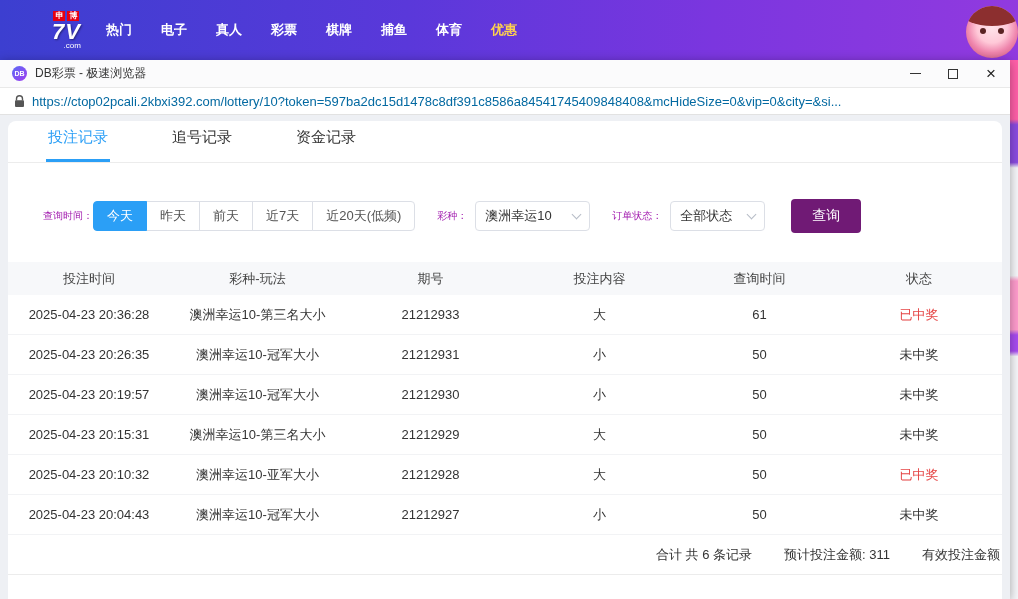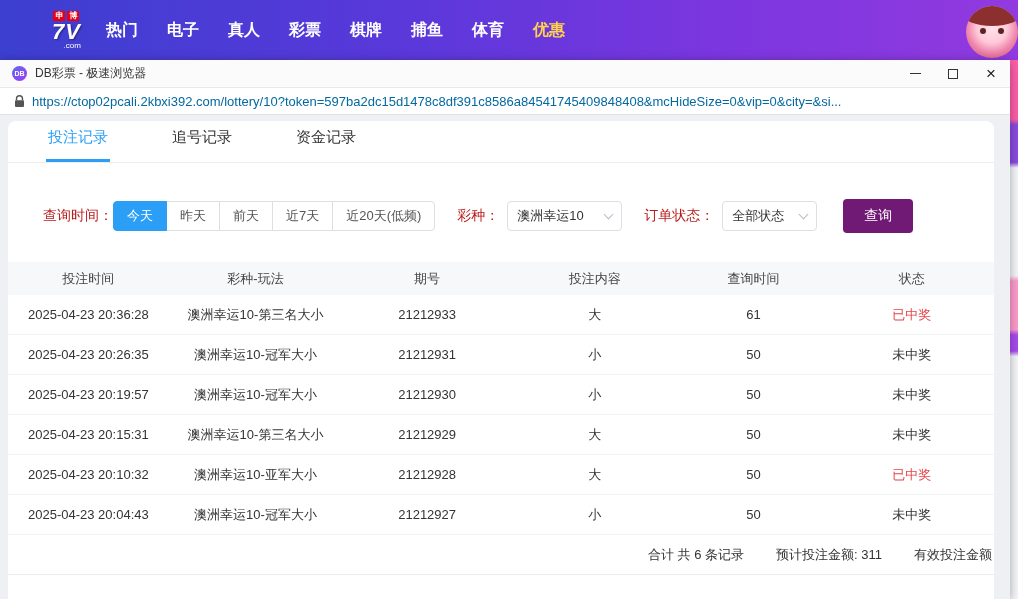--- a/index.html
+++ b/index.html
@@ -9,21 +9,21 @@
   
   .site-nav { position:absolute; top:0; left:0; width:1018px; height:60px;
     background:linear-gradient(90deg,#3c3fd0 0%, #5a38da 40%, #7b36df 70%, #913adf 100%);
     display:flex; align-items:center; z-index:1; }
   .logo { margin-left:52px; display:flex; flex-direction:column; align-items:center; cursor:pointer; }
   .logo-tiles { display:flex; gap:2px; margin-bottom:1px; }
   .logo-tiles span { background:#e60012; color:#fff; font-size:8px; line-height:10px; padding:0 2px; font-weight:bold; }
   .logo-main { color:#fff; font-size:22px; font-weight:bold; font-style:italic; line-height:20px; letter-spacing:1px; text-shadow:1px 1px 2px rgba(0,0,0,.4); }
   .logo-suffix { color:#fff; font-size:8px; line-height:8px; align-self:flex-end; }
   .nav-items { display:flex; gap:29px; margin-left:25px; }
-  .nav-items a { color:#fff; font-size:16px; font-weight:bold; text-decoration:none; cursor:pointer; }
+  .nav-items a { color:#fff; font-size:13px; font-weight:bold; text-decoration:none; cursor:pointer; }
   .nav-items a.hl { color:#ffd24d; }
   .avatar { position:absolute; right:0; top:6px; width:52px; height:52px; border-radius:50%;
     background:radial-gradient(circle at 50% 42%, #ffe3ea 0%, #ffc9d8 38%, #ef86ad 62%, #c2486f 100%);
     overflow:hidden; cursor:pointer; }
   .avatar::before { content:""; position:absolute; top:-6px; left:-4px; width:60px; height:26px;
     border-radius:50%; background:#8c2f2f; }
   .avatar::after { content:""; position:absolute; top:22px; left:14px; width:6px; height:6px; border-radius:50%;
     background:#5a2323; box-shadow:18px 0 0 #5a2323; }
 
   
@@ -49,31 +49,31 @@
   .win-btn { width:38px; height:28px; display:flex; align-items:center; justify-content:center; cursor:pointer; }
   .ic-min { width:11px; border-bottom:1.4px solid #333; height:1px; display:block; }
   .ic-max { width:10px; height:10px; border:1.3px solid #333; display:block; }
   .ic-close { font-size:17px; color:#222; line-height:1; }
 
   .address-bar { height:27px; background:#fff; border-bottom:1px solid #e2e2e2;
     display:flex; align-items:center; padding:0 10px; flex:0 0 auto; }
   .lock { display:flex; margin:0 7px 0 4px; }
   .url { font-size:13px; color:#0369a1; white-space:nowrap; overflow:hidden; width:960px; }
 
-  .page { flex:1; background:#eef0f4; padding:6px 16px 0 8px; overflow:hidden; }
+  .page { flex:1; background:#eef0f4; padding:6px 8px 0 8px; overflow:hidden; }
   .card { background:#fff; border-radius:8px 8px 0 0; height:100%; }
 
   
   .tabs { display:flex; gap:60px; padding:0 0 0 38px; border-bottom:1px solid #ececec; height:42px; align-items:flex-end; }
   .tab { font-size:15px; color:#333; padding:0 2px 12px 2px; cursor:pointer; border-bottom:3px solid transparent; }
   .tab.active { color:#2b9ff6; border-bottom-color:#2b9ff6; }
 
   
   .filters { display:flex; align-items:center; margin:36px 0 0 35px; height:34px; }
-  .flabel { font-size:14px; color:#b91c1c; }
+  .flabel { font-size:10px; color:#a21caf; }
   .seg { display:flex; }
   .seg button { height:30px; padding:0 13px; font-size:13px; color:#555; background:#fff;
     border:1px solid #dcdfe6; margin-left:-1px; cursor:pointer; font-family:inherit; }
   .seg button:first-child { border-radius:4px 0 0 4px; margin-left:0; }
   .seg button:last-child { border-radius:0 4px 4px 0; }
   .seg button.active { background:#2b9ff6; border-color:#2b9ff6; color:#fff; position:relative; }
   .select { display:flex; align-items:center; justify-content:space-between; border:1px solid #dcdfe6;
     border-radius:4px; height:30px; padding:0 9px; font-size:13px; color:#333; background:#fff; cursor:pointer; }
   .sel-lottery { width:115px; margin-left:8px;gap:15px; }
   .sel-status { width:95px; margin-left:8px; }

